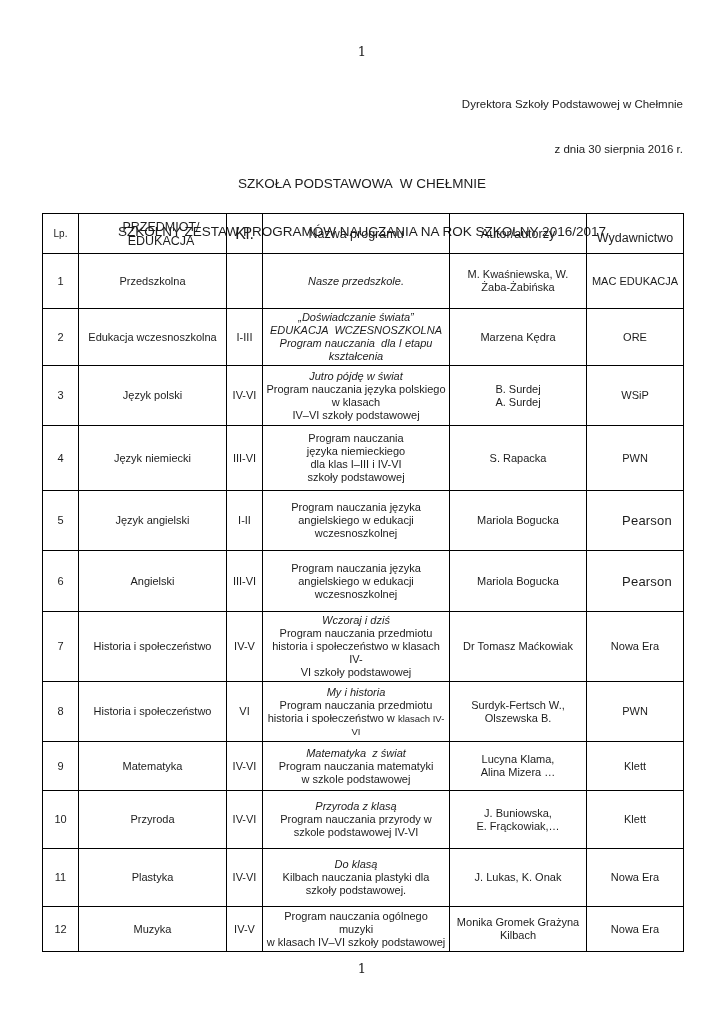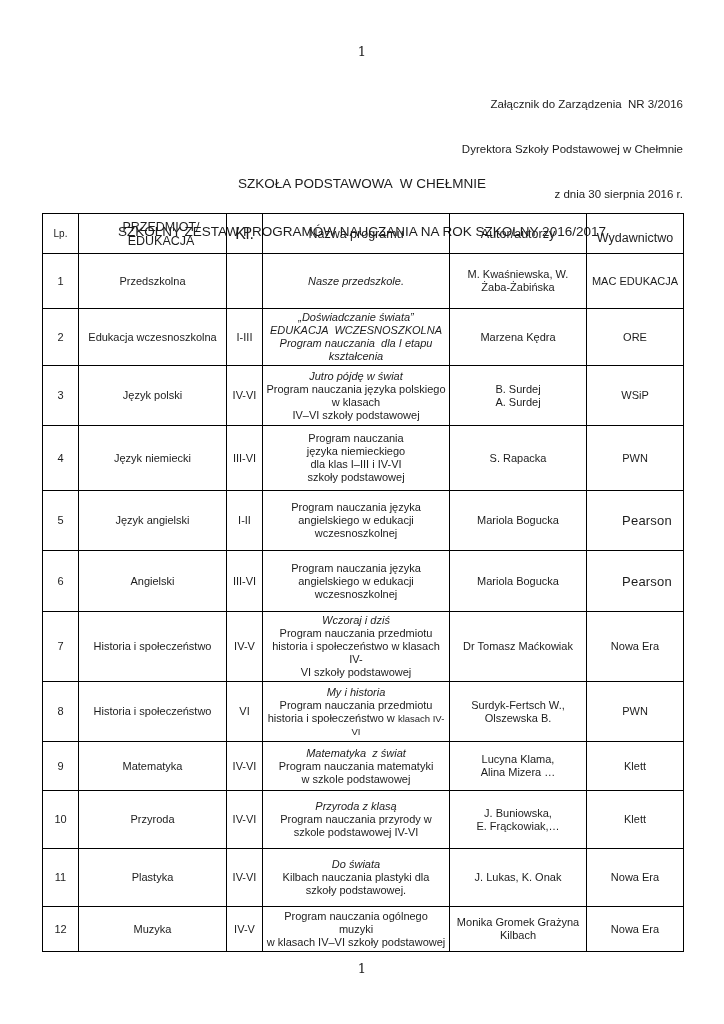--- a/index.html
+++ b/index.html
@@ -77,21 +77,20 @@
   tbody tr:nth-child(12){height:45px;}
 </style>
 </head>
 <body>
 
 <div class="page">
 
   <div class="pageno top">1</div>
 
   <div class="attachment">
-    <div>Załącznik do Zarządzenia  NR 3/2016</div>
     <div>Dyrektora Szkoły Podstawowej w Chełmnie</div>
     <div>z dnia 30 sierpnia 2016 r.</div>
   </div>
 
   <div class="title">
     <div>SZKOŁA PODSTAWOWA  W CHEŁMNIE</div>
     <div>SZKOLNY ZESTAW PROGRAMÓW NAUCZANIA NA ROK SZKOLNY 2016/2017</div>
   </div>
 
   <table class="progtable">
@@ -261,21 +260,21 @@
             <div class="aline">J. Buniowska,</div>
             <div class="aline">E. Frąckowiak,…</div>
           </td>
           <td>Klett</td>
         </tr>
         <tr>
           <td>11</td>
           <td>Plastyka</td>
           <td>IV-VI</td>
           <td>
-            <div class="pline it">Do świata</div>
+            <div class="pline it">Do klasą</div>
             <div class="pline">Kilbach nauczania plastyki dla</div>
             <div class="pline">szkoły podstawowej.</div>
           </td>
           <td>
             <div class="aline">J. Lukas, K. Onak</div>
           </td>
           <td>Nowa Era</td>
         </tr>
         <tr>
           <td>12</td>

